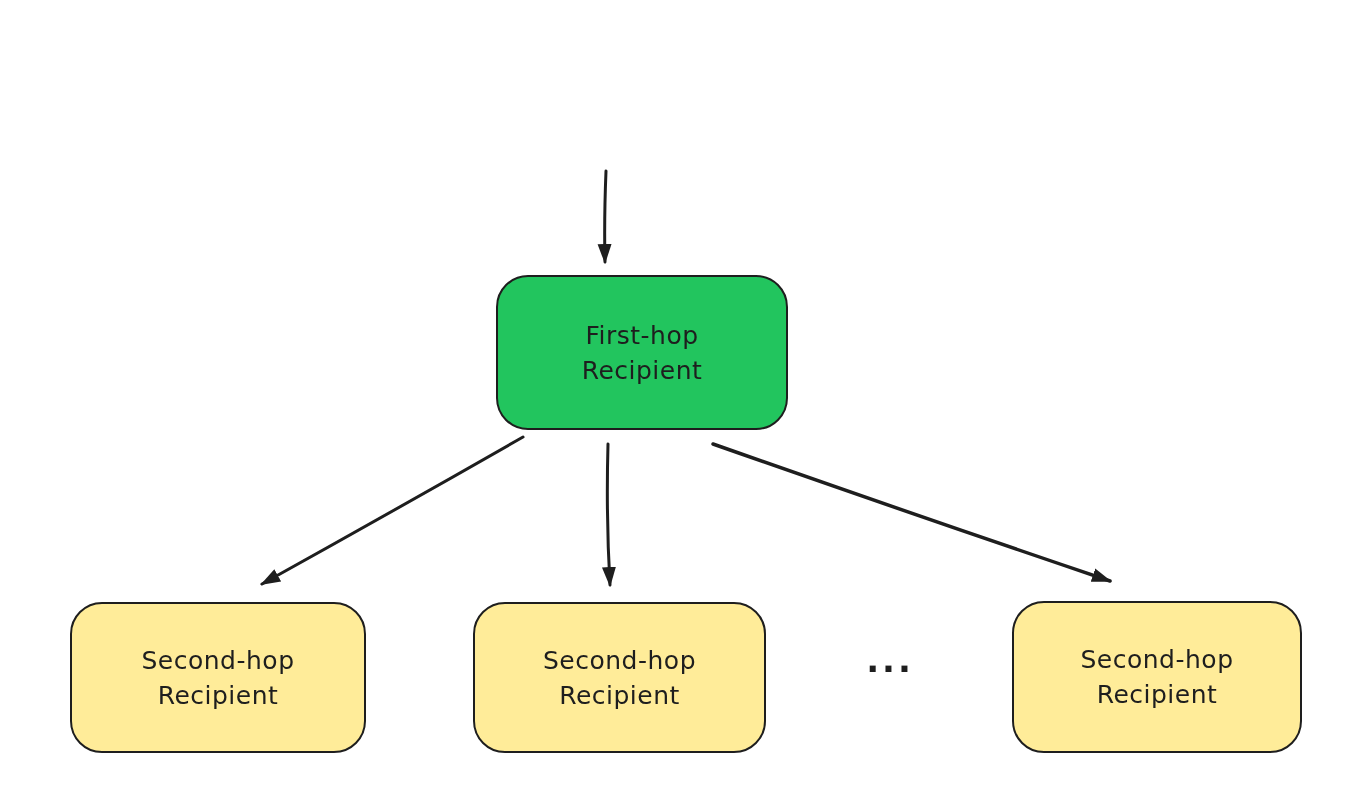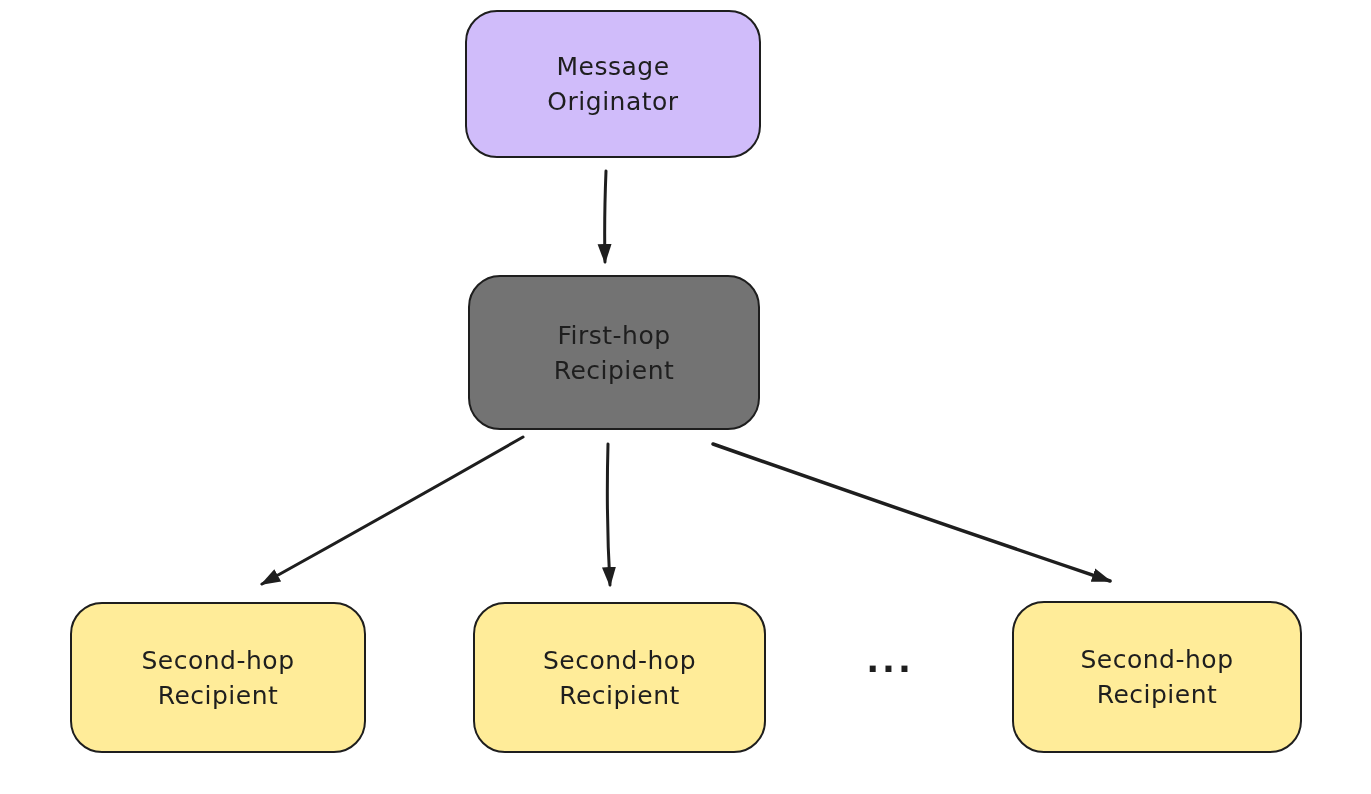--- a/index.html
+++ b/index.html
@@ -70,26 +70,22 @@
       <marker id="ah" markerWidth="22" markerHeight="18" refX="18" refY="9" orient="auto" markerUnits="userSpaceOnUse">
         <polygon points="0,2 20,9 0,16" fill="#1e1e1e"></polygon>
       </marker>
     </defs>
     <path d="M606 171 Q604 220 605 262" fill="none" stroke="#1e1e1e" stroke-width="3" stroke-linecap="round" marker-end="url(#ah)"></path>
     <path d="M523 437 Q390 513 262 584" fill="none" stroke="#1e1e1e" stroke-width="3" stroke-linecap="round" marker-end="url(#ah)"></path>
     <path d="M608 444 Q606 516 610 585" fill="none" stroke="#1e1e1e" stroke-width="3" stroke-linecap="round" marker-end="url(#ah)"></path>
     <path d="M713 444 Q918 516 1110 581" fill="none" stroke="#1e1e1e" stroke-width="3.5" stroke-linecap="round" marker-end="url(#ah)"></path>
   </svg>
 
-  <div class="node node-originator" style="background-color: rgb(208, 188, 250);">
-    <span class="node-label">Message
-Originator</span>
-  </div>
 
-  <div class="node node-firsthop" style="background-color: #737373;">
+  <div class="node node-firsthop" style="background-color: #22c55e; margin-left: 28px;">
     <span class="node-label">First-hop
 Recipient</span>
   </div>
 
   <div class="node node-secondhop-1" style="background-color: rgb(255, 236, 153);">
     <span class="node-label">Second-hop
 Recipient</span>
   </div>
 
   <div class="node node-secondhop-2" style="background-color: rgb(255, 236, 153);">

